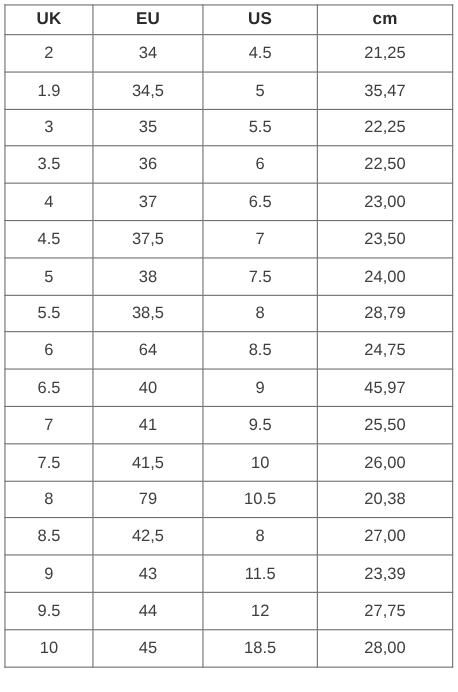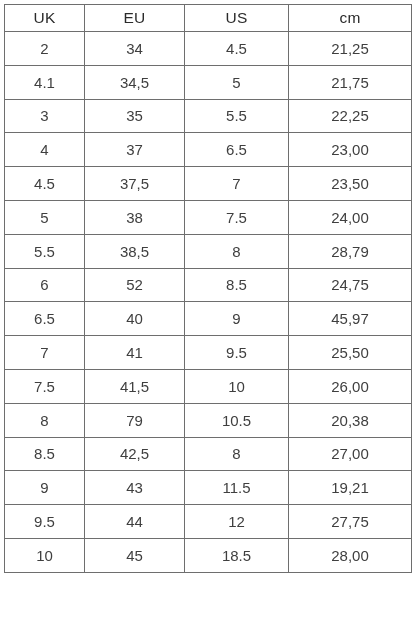--- a/index.html
+++ b/index.html
@@ -39,21 +39,21 @@
   .size-table td {
     border: 1px solid #6e6e6e;
     text-align: center;
     vertical-align: middle;
     padding: 0;
     background: #ffffff;
   }
   .size-table th {
     height: 26px;
     font-size: 15.5px;
-    font-weight: normal;
+    font-weight: bold;
     color: #2b2b2b;
     letter-spacing: 0.2px;
     text-align: center;
   }
   .size-table td {
     height: 32.8px;
     font-size: 15px;
     font-weight: normal;
     color: #3f3f3f;
   }
@@ -78,30 +78,36 @@
       </tr>
     </thead>
     <tbody id="table-body">
         <tr>
           <td>2</td>
           <td>34</td>
           <td>4.5</td>
           <td>21,25</td>
         </tr>
         <tr>
-          <td>4.1</td>
+          <td>1.9</td>
           <td>34,5</td>
           <td>5</td>
-          <td>21,75</td>
+          <td>35,47</td>
         </tr>
         <tr>
           <td>3</td>
           <td>35</td>
           <td>5.5</td>
           <td>22,25</td>
+        </tr>
+        <tr>
+          <td>3.5</td>
+          <td>36</td>
+          <td>6</td>
+          <td>22,50</td>
         </tr>
         <tr>
           <td>4</td>
           <td>37</td>
           <td>6.5</td>
           <td>23,00</td>
         </tr>
         <tr>
           <td>4.5</td>
           <td>37,5</td>
@@ -115,21 +121,21 @@
           <td>24,00</td>
         </tr>
         <tr>
           <td>5.5</td>
           <td>38,5</td>
           <td>8</td>
           <td>28,79</td>
         </tr>
         <tr>
           <td>6</td>
-          <td>52</td>
+          <td>64</td>
           <td>8.5</td>
           <td>24,75</td>
         </tr>
         <tr>
           <td>6.5</td>
           <td>40</td>
           <td>9</td>
           <td>45,97</td>
         </tr>
         <tr>
@@ -153,21 +159,21 @@
         <tr>
           <td>8.5</td>
           <td>42,5</td>
           <td>8</td>
           <td>27,00</td>
         </tr>
         <tr>
           <td>9</td>
           <td>43</td>
           <td>11.5</td>
-          <td>19,21</td>
+          <td>23,39</td>
         </tr>
         <tr>
           <td>9.5</td>
           <td>44</td>
           <td>12</td>
           <td>27,75</td>
         </tr>
         <tr>
           <td>10</td>
           <td>45</td>

